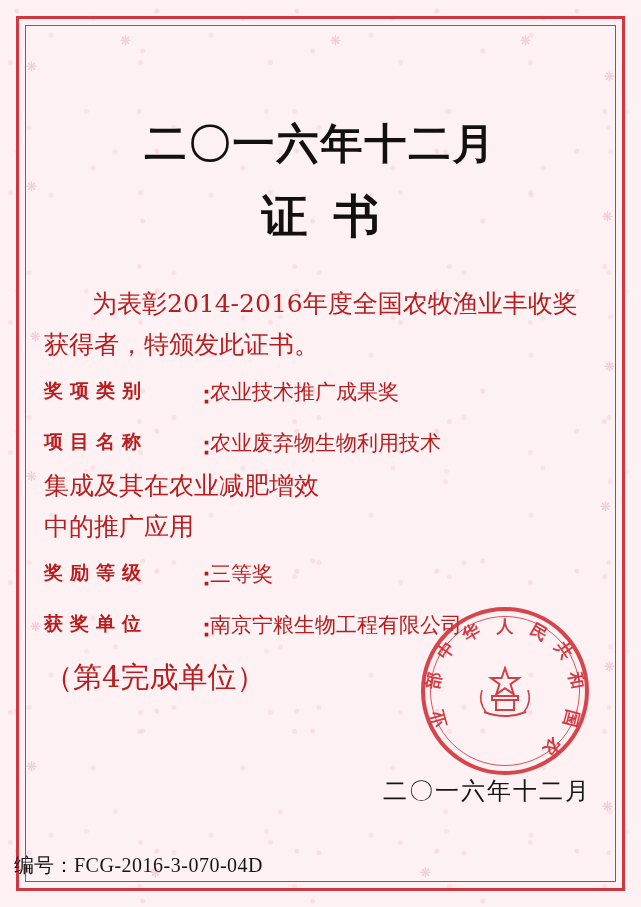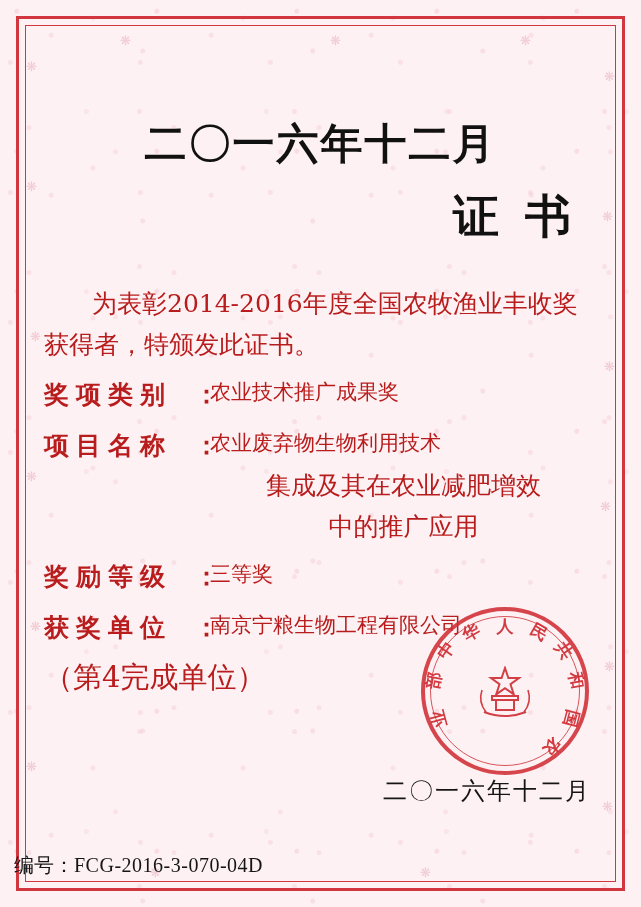--- a/index.html
+++ b/index.html
@@ -82,21 +82,21 @@
     margin-top: 72px;
     text-align: center;
     font-size: 42px;
     letter-spacing: 2px;
     font-weight: bold;
     color: #111111;
     font-family: "DejaVu Serif", "Liberation Serif", serif;
   }
   .title-sub {
     margin-top: 14px;
-    text-align: right;
+    text-align: center;
     font-size: 46px;
     font-weight: bold;
     letter-spacing: 26px;
     text-indent: 26px;
     color: #111111;
     font-family: "DejaVu Serif", "Liberation Serif", serif;
   }
 
   .body-block {
     margin-top: 36px;
@@ -115,37 +115,35 @@
   .field-row {
     display: flex;
     align-items: flex-start;
     margin-top: 10px;
   }
   .field-label {
     flex: 0 0 auto;
     width: 150px;
     font-weight: bold;
     letter-spacing: 7px;
-    font-size: 25px;
+    font-size: 19px;
     white-space: nowrap;
   }
   .field-colon {
     flex: 0 0 auto;
     width: 16px;
     font-size: 25px;
     font-weight: bold;
   }
   .field-value {
     flex: 1 1 auto;
     font-size: 21px;
   }
   .value-cont {
-    margin-left: 166px;
     font-size: 25px;
-    text-align: center;
   }
   .tail-line {
     margin-top: 6px;
     font-size: 29px;
   }
 
   
   .seal {
     position: absolute;
     right: 52px;

